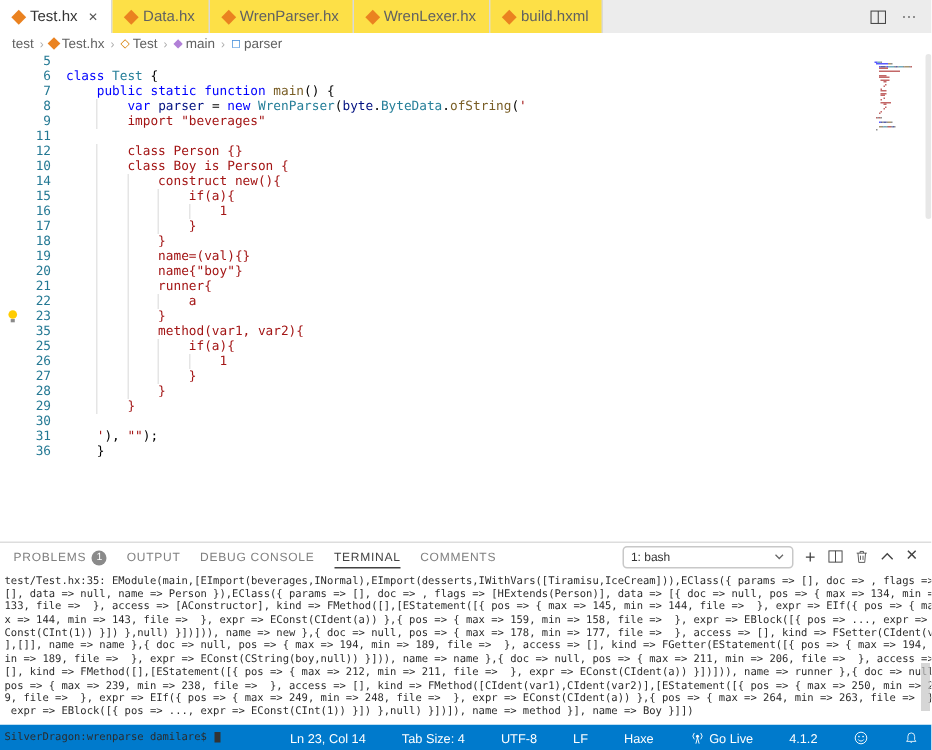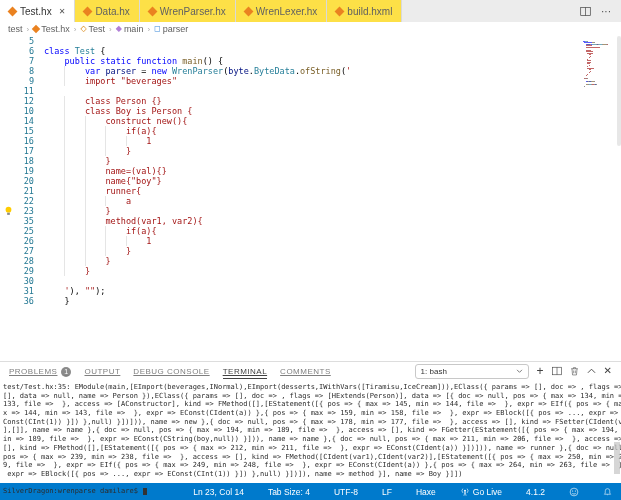--- a/index.html
+++ b/index.html
@@ -26,21 +26,21 @@
   .codelens{height:9px;line-height:9px;font-size:7.5px;color:#999;padding-left:64px;font-family:"Liberation Sans",sans-serif;}
   .guide{position:absolute;top:0;bottom:0;width:1px;background:#e5e5e5;}
   .tk-k{color:#0000ff}.tk-t{color:#267f99}.tk-f{color:#795e26}.tk-v{color:#001080}.tk-s{color:#a31515}.tk-p{color:#000}
   .minimap{position:absolute;top:3px;right:8px;width:30px;}
   .mm-line{display:flex;height:1px;margin-bottom:0.5px;}
   .mm-seg{height:1px;opacity:.65;}
   .editor-scroll{position:absolute;top:0;right:0;width:4px;height:110px;background:#c9c9c9;opacity:.45;border-radius:2px;}
   
   .panel{height:121px;border-top:1px solid #ddd;background:#fff;position:relative;}
   .panel-header{height:18px;display:flex;align-items:center;padding:0 9px;}
-  .panel-tab{font-size:8px;letter-spacing:.5px;color:#7f7f7f;margin-right:13px;cursor:pointer;display:flex;align-items:center;padding:3px 0 2px 0;text-decoration:underline;}
+  .panel-tab{font-size:8px;letter-spacing:.5px;color:#7f7f7f;margin-right:13px;cursor:pointer;display:flex;align-items:center;padding:3px 0 2px 0;}
   .panel-tab.active{color:#424242;border-bottom:1px solid #424242;}
   .badge{background:#8a8a8a;color:#fff;border-radius:50%;min-width:10px;height:10px;line-height:10px;text-align:center;font-size:7px;margin-left:4px;}
   .panel-actions{margin-left:auto;display:flex;align-items:center;gap:8px;color:#424242;}
   .term-dd{width:102px;height:13px;border:1px solid #c8c8c8;border-radius:3px;background:#fff;font-size:8px;color:#333;display:flex;align-items:center;justify-content:space-between;padding:0 5px;cursor:pointer;}
   .pa{font-size:10px;cursor:pointer;display:flex;align-items:center;line-height:10px;}
   .terminal{position:relative;height:100px;padding:3px 0 0 3px;font-family:"DejaVu Sans Mono",monospace;font-size:7px;color:#2b2b2b;}
   .tline{height:8.7px;line-height:8.7px;white-space:pre;overflow:hidden;}
   .cursor-block{display:inline-block;width:4px;height:7px;background:#333;vertical-align:middle;margin-left:1px;}
   .term-scroll{position:absolute;right:1px;top:62px;width:6px;height:32px;background:#c4c4c4;opacity:.7;}
   

